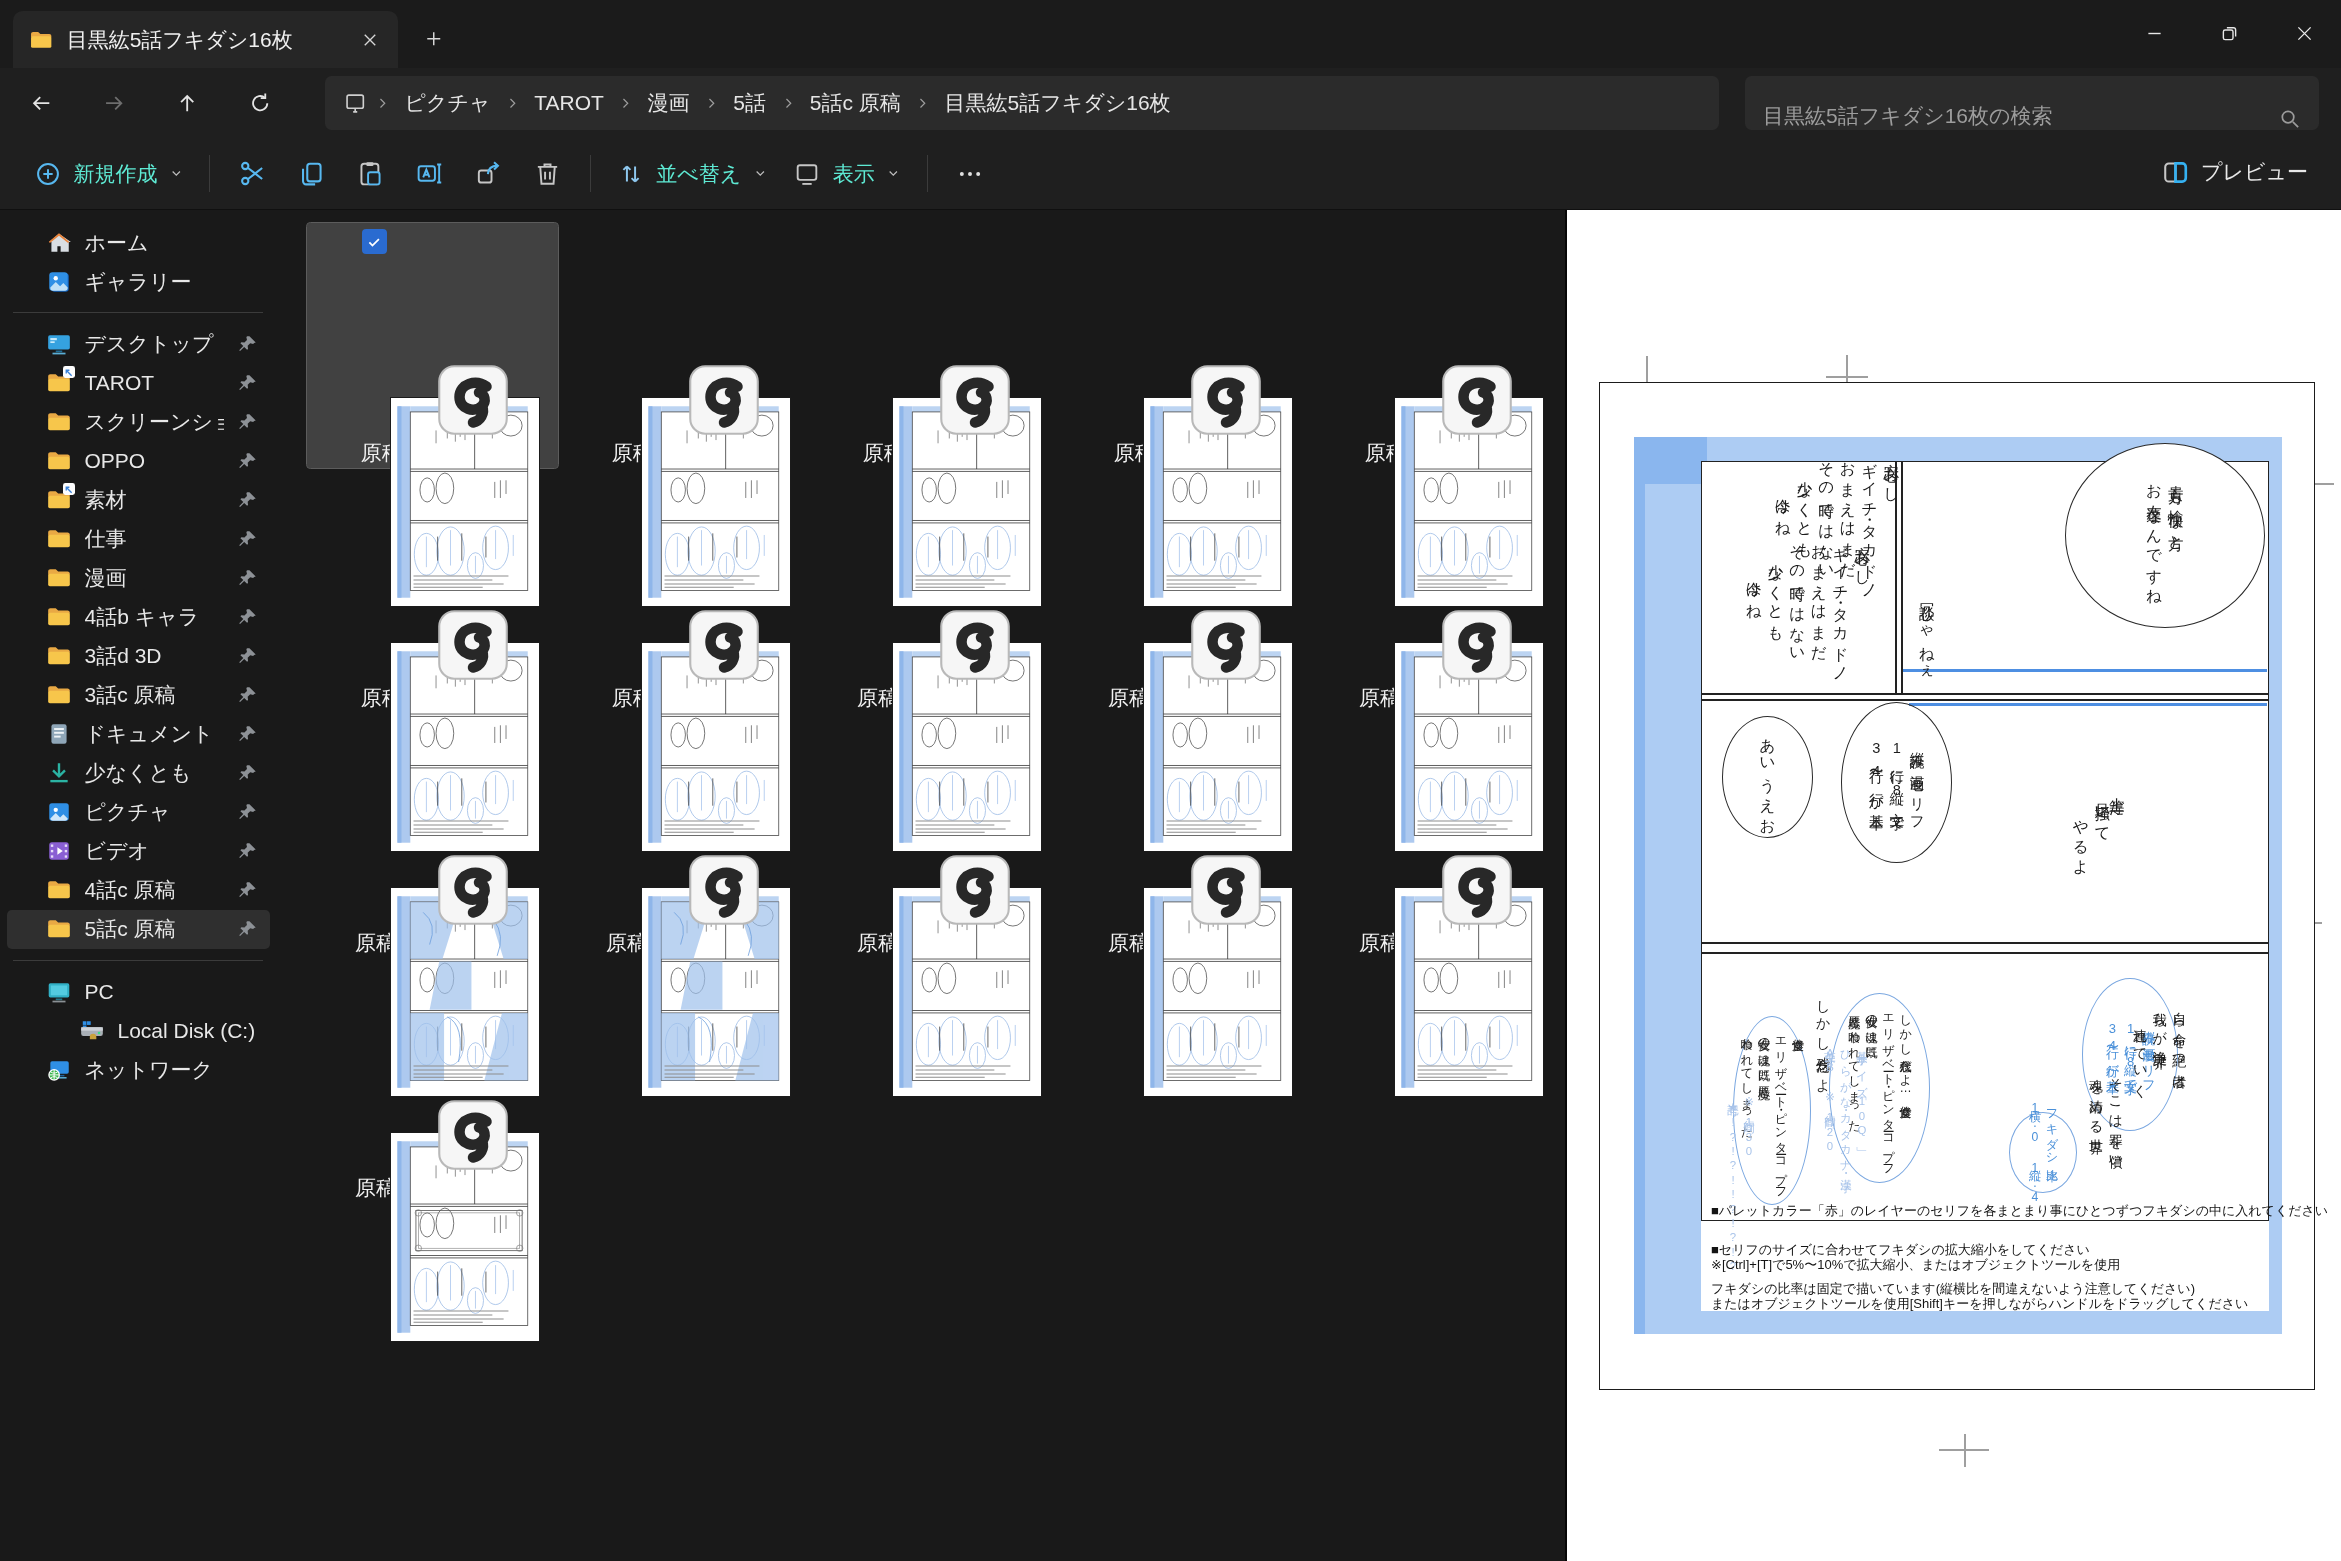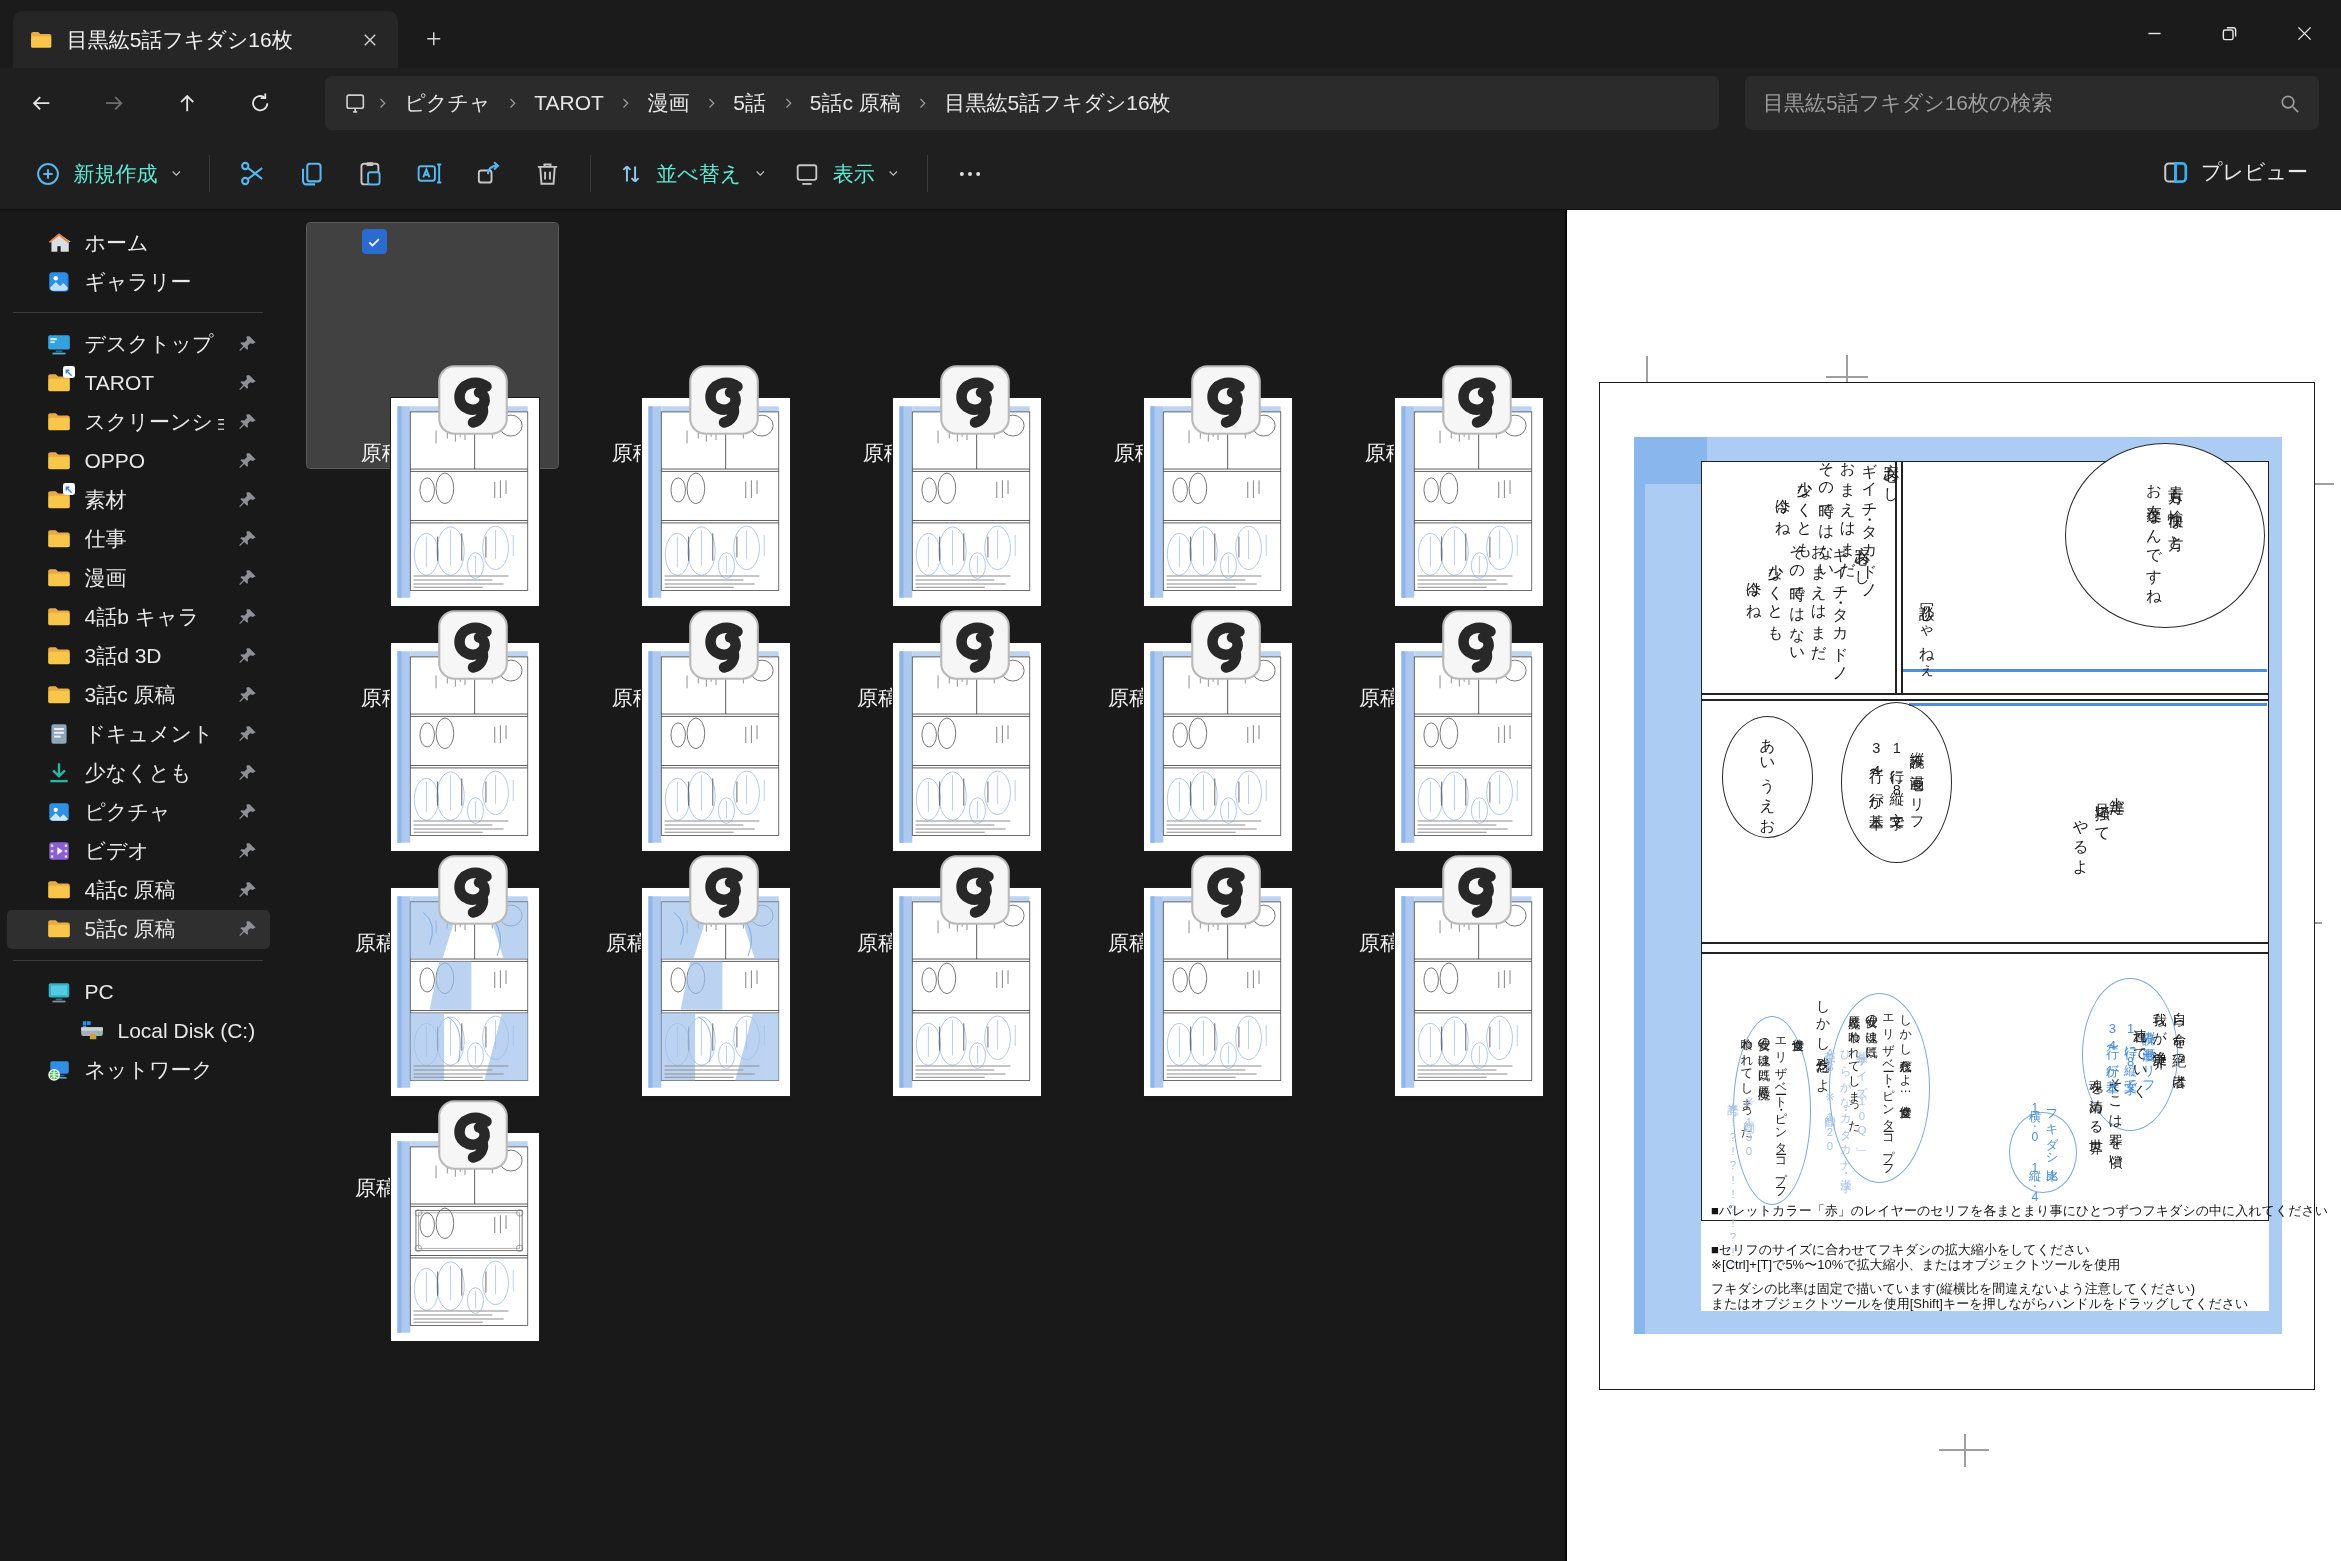--- a/index.html
+++ b/index.html
@@ -13,21 +13,21 @@
 .tab-close{width:33px;height:33px;border-radius:4.9px;display:flex;align-items:center;justify-content:center}
 .newtab-btn{position:absolute;left:416px;top:21px;width:36px;height:36px;display:flex;align-items:center;justify-content:center;border-radius:4.9px}
 .win-controls{position:absolute;right:0;top:0;display:flex}
 .wbtn{width:75px;height:67px;display:flex;align-items:center;justify-content:center}
 
 .navbar{position:absolute;left:0;top:68px;width:2342px;height:70px;background:#1f1f1f}
 .nav-btn{position:absolute;top:11.4px;width:47px;height:47px;display:flex;align-items:center;justify-content:center;border-radius:6.5px}
 .breadcrumb{position:absolute;left:325px;top:8.1px;width:1394px;height:54px;background:#2b2b2b;border-radius:6.5px;display:flex;align-items:center;padding:0 16.3px;gap:4.9px}
 .crumb{padding:4.9px 8.1px;border-radius:4.9px;color:#e6e6e6;white-space:nowrap}
 .crumb-sep{display:flex;align-items:center;padding:0 1.6px}
-.searchbox{position:absolute;left:1745px;top:8.1px;width:574px;height:54px;background:#2b2b2b;border-radius:6.5px;display:flex;align-items:center;padding:0 18px;gap:11.4px}
+.searchbox{position:absolute;left:1745px;top:8.1px;width:574px;height:54px;background:#2b2b2b;border-radius:6.5px;display:flex;align-items:flex-end;padding:0 18px;gap:11.4px}
 .search-ph{flex:1;color:#9d9d9d;white-space:nowrap;overflow:hidden}
 
 .cmdbar{position:absolute;left:0;top:138px;width:2342px;height:72px;background:#1f1f1f;border-bottom:0.8px solid #101010;display:flex;align-items:center;padding-left:21px}
 .cbtn{display:flex;align-items:center;gap:11.4px;padding:9.8px 13px;border-radius:6.5px}
 .cbtn .lbl{color:#5eead4;white-space:nowrap}
 .tdiv{width:0.8px;height:37px;background:#3b3b3b;margin:0 13px}
 .icbtn{width:59px;height:52px;display:flex;align-items:center;justify-content:center;border-radius:6.5px}
 .preview-toggle{position:absolute;right:21px;top:9.8px;display:flex;align-items:center;gap:11.4px;padding:9.8px 13px;border-radius:6.5px}
 
 .sidebar{position:absolute;left:0;top:210px;width:276px;height:1352px;background:#191919;padding-top:13px;overflow:hidden}

